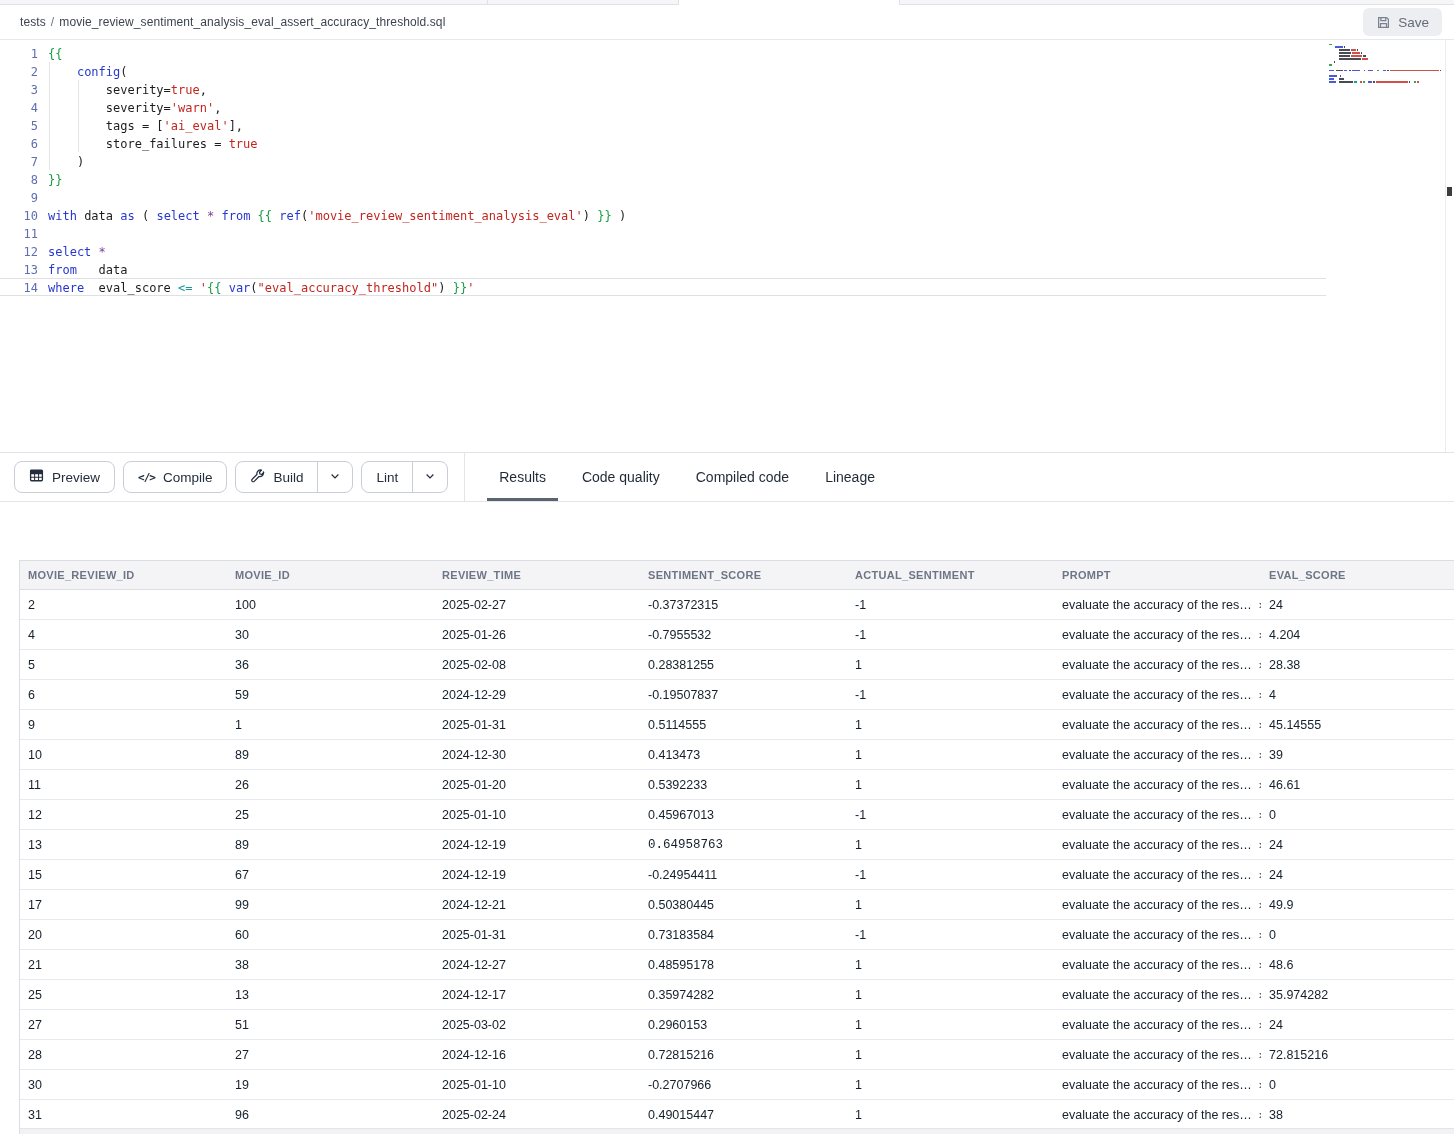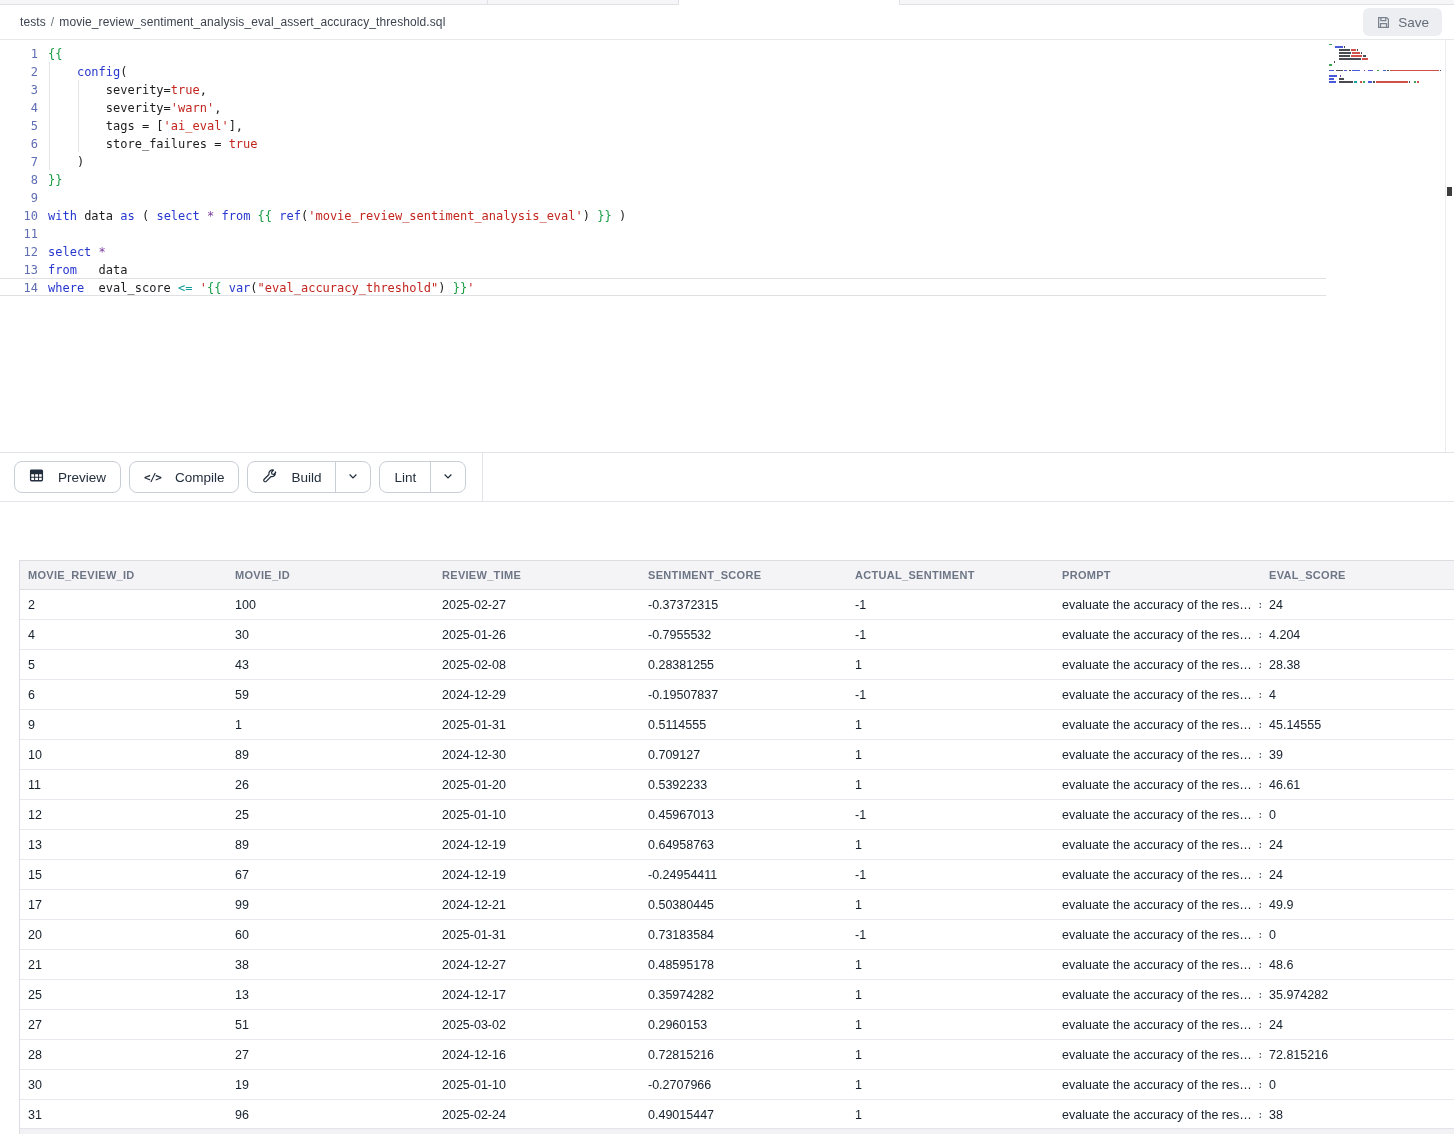--- a/index.html
+++ b/index.html
@@ -38,21 +38,21 @@
   .editor-scroll-mark { position:absolute; right:2px; top:147px; width:5px; height:9px; background:#3c3c3c; }
 
   
   .minimap { position:absolute; top:3px; right:10px; width:115px; }
   .mm-row { height:2.9px; display:flex; align-items:center; overflow:hidden; }
   .mm-seg { height:1.7px; flex:none; }
 
   
   .toolbar { position:absolute; top:452px; left:0; width:1454px; height:50px; border-top:1px solid #e3e4e9; border-bottom:1px solid #e3e4e9; display:flex; align-items:center; padding-left:14px; background:#fff; }
   .btn { display:inline-flex; align-items:center; height:32px; background:#fff; border:1px solid #c9cdd6; border-radius:8px; font-family:"Liberation Sans",sans-serif; font-size:13.5px; color:#232e3c; margin-right:8px; cursor:pointer; overflow:hidden; }
-  .btn .seg { display:inline-flex; align-items:center; gap:14px; padding:0 14px; height:100%; }
+  .btn .seg { display:inline-flex; align-items:center; gap:8px; padding:0 14px; height:100%; }
   .btn .seg.caret { padding:0 11px; border-left:1px solid #c9cdd6; }
   .icon-code { font-family:"DejaVu Sans Mono",monospace; font-size:11px; font-weight:bold; color:#232e3c; letter-spacing:-1px; }
   .tb-divider { width:1px; height:48px; background:#e3e4e9; margin-left:8px; }
   .tabs { display:flex; height:100%; margin-left:16px; }
   .tab { position:relative; display:flex; align-items:center; padding:0 18px; font-size:14px; color:#1f2a37; cursor:pointer; }
   .tab.active .tab-underline { position:absolute; left:6px; right:6px; bottom:0; height:3px; background:#5a6470; }
 
   
   .statusbar { position:absolute; top:502px; left:0; width:1454px; height:58px; display:flex; align-items:center; padding:0 10px; font-size:13.5px; }
   .statusbar .meta { color:#1d2733; }
@@ -315,20 +315,35 @@
       </span>
       <span class="seg caret">
         <span>
           <svg width="12" height="12" viewBox="0 0 16 16" fill="none" stroke="#232e3c" stroke-width="1.6">
               <path d="M3.5 6 L8 10.5 L12.5 6"></path>
             </svg>
         </span>
       </span>
     </button>
     <div class="tb-divider"></div>
+    <div class="tabs">
+      <div class="tab active">
+        <span>Results</span>
+        <span class="tab-underline"></span>
+      </div>
+      <div class="tab">
+        <span>Code quality</span>
+      </div>
+      <div class="tab">
+        <span>Compiled code</span>
+      </div>
+      <div class="tab">
+        <span>Lineage</span>
+      </div>
+    </div>
   </div>
 
 
   <div class="results">
     <div class="thead" id="thead">
         <div class="th" style="width: 207px;">MOVIE_REVIEW_ID</div>
         <div class="th" style="width: 207px;">MOVIE_ID</div>
         <div class="th" style="width: 206px;">REVIEW_TIME</div>
         <div class="th" style="width: 207px;">SENTIMENT_SCORE</div>
         <div class="th" style="width: 207px;">ACTUAL_SENTIMENT</div>
@@ -355,21 +370,21 @@
           <div class="td" style="width: 207px;">-0.7955532</div>
           <div class="td" style="width: 207px;">-1</div>
           <div class="td" style="width: 207px;">
             <span>evaluate the accuracy of the res…</span>
             <span class="prompt-chevron">›</span>
           </div>
           <div class="td" style="width: 202px;">4.204</div>
         </div>
         <div class="tr">
           <div class="td" style="width: 207px;">5</div>
-          <div class="td" style="width: 207px;">43</div>
+          <div class="td" style="width: 207px;">36</div>
           <div class="td" style="width: 206px;">2025-02-08</div>
           <div class="td" style="width: 207px;">0.28381255</div>
           <div class="td" style="width: 207px;">1</div>
           <div class="td" style="width: 207px;">
             <span>evaluate the accuracy of the res…</span>
             <span class="prompt-chevron">›</span>
           </div>
           <div class="td" style="width: 202px;">28.38</div>
         </div>
         <div class="tr">
@@ -393,21 +408,21 @@
           <div class="td" style="width: 207px;">
             <span>evaluate the accuracy of the res…</span>
             <span class="prompt-chevron">›</span>
           </div>
           <div class="td" style="width: 202px;">45.14555</div>
         </div>
         <div class="tr">
           <div class="td" style="width: 207px;">10</div>
           <div class="td" style="width: 207px;">89</div>
           <div class="td" style="width: 206px;">2024-12-30</div>
-          <div class="td" style="width: 207px;">0.709127</div>
+          <div class="td" style="width: 207px;">0.413473</div>
           <div class="td" style="width: 207px;">1</div>
           <div class="td" style="width: 207px;">
             <span>evaluate the accuracy of the res…</span>
             <span class="prompt-chevron">›</span>
           </div>
           <div class="td" style="width: 202px;">39</div>
         </div>
         <div class="tr">
           <div class="td" style="width: 207px;">11</div>
           <div class="td" style="width: 207px;">26</div>
@@ -429,21 +444,21 @@
           <div class="td" style="width: 207px;">
             <span>evaluate the accuracy of the res…</span>
             <span class="prompt-chevron">›</span>
           </div>
           <div class="td" style="width: 202px;">0</div>
         </div>
         <div class="tr">
           <div class="td" style="width: 207px;">13</div>
           <div class="td" style="width: 207px;">89</div>
           <div class="td" style="width: 206px;">2024-12-19</div>
-          <div class="td" style="width: 207px;">0.64958763</div>
+          <div class="td" style="width: 207px; font-family: Liberation Mono, monospace;">0.64958763</div>
           <div class="td" style="width: 207px;">1</div>
           <div class="td" style="width: 207px;">
             <span>evaluate the accuracy of the res…</span>
             <span class="prompt-chevron">›</span>
           </div>
           <div class="td" style="width: 202px;">24</div>
         </div>
         <div class="tr">
           <div class="td" style="width: 207px;">15</div>
           <div class="td" style="width: 207px;">67</div>

